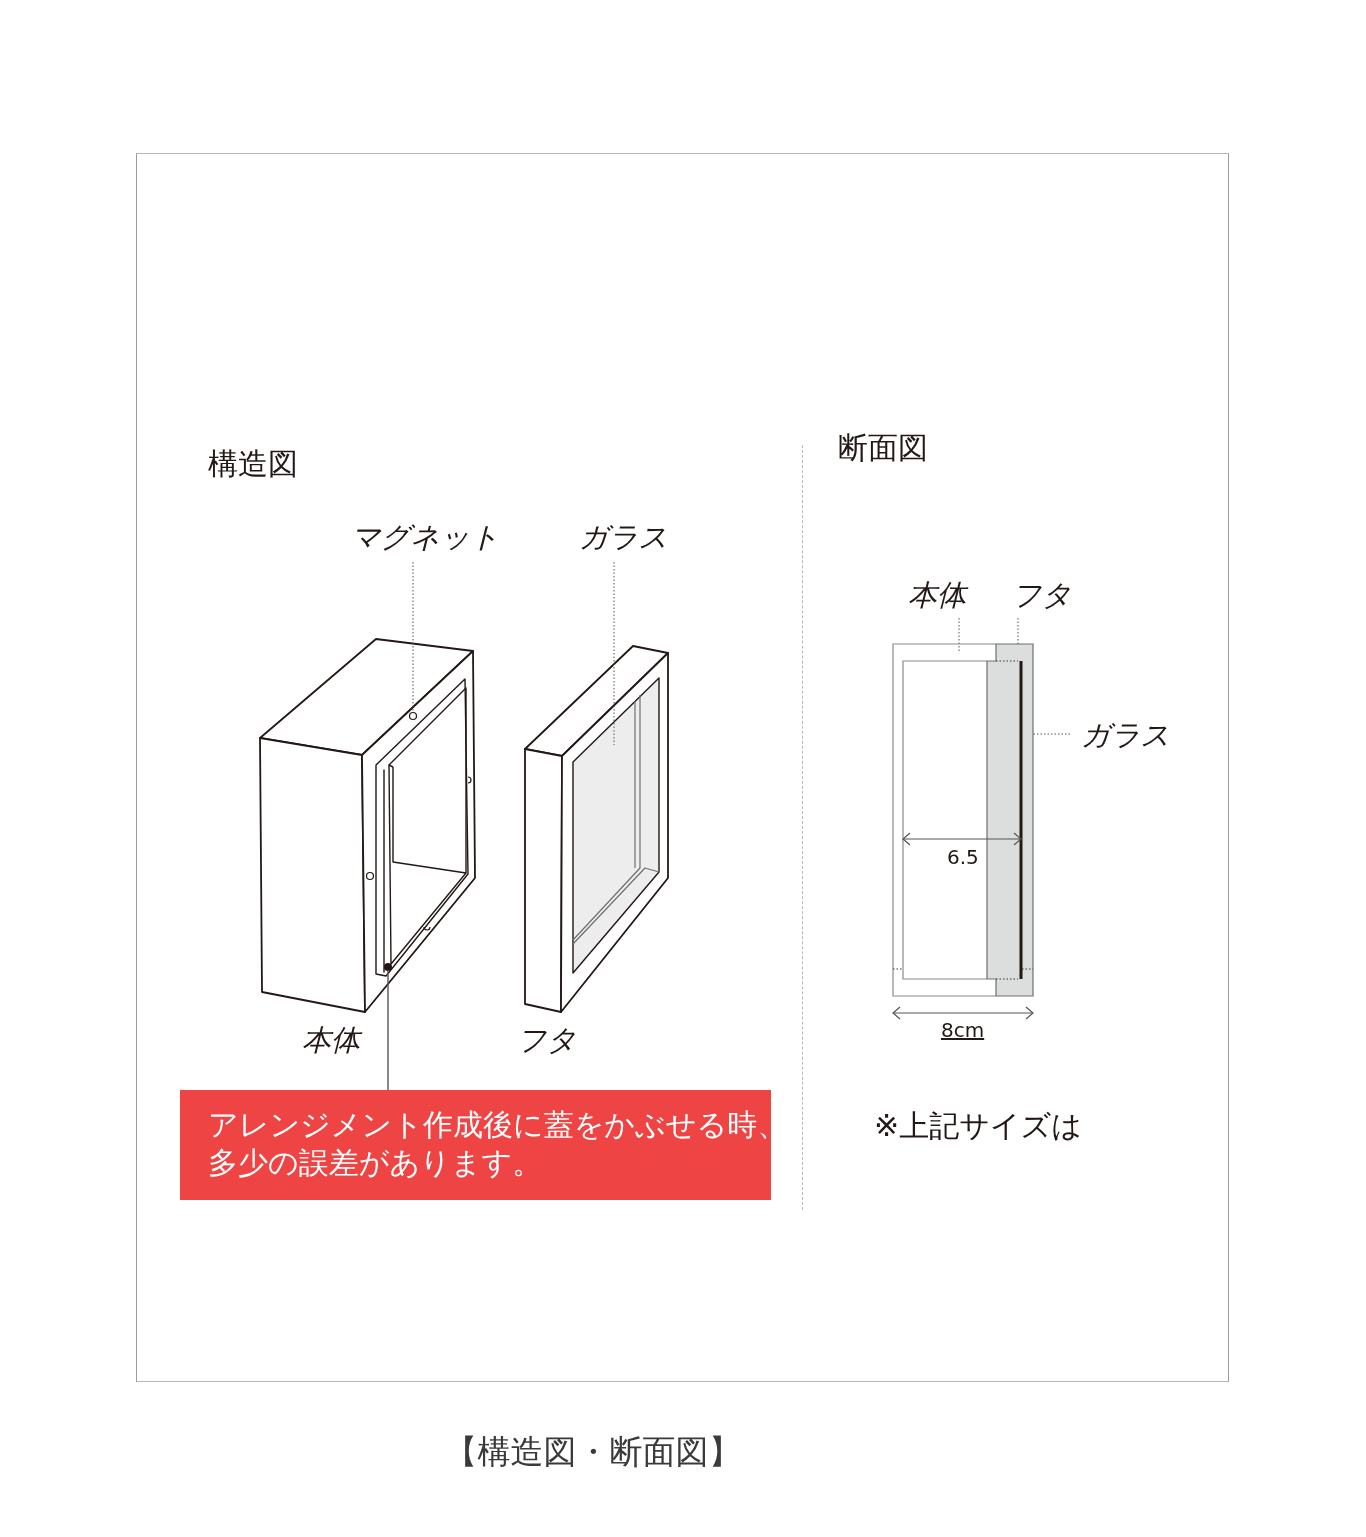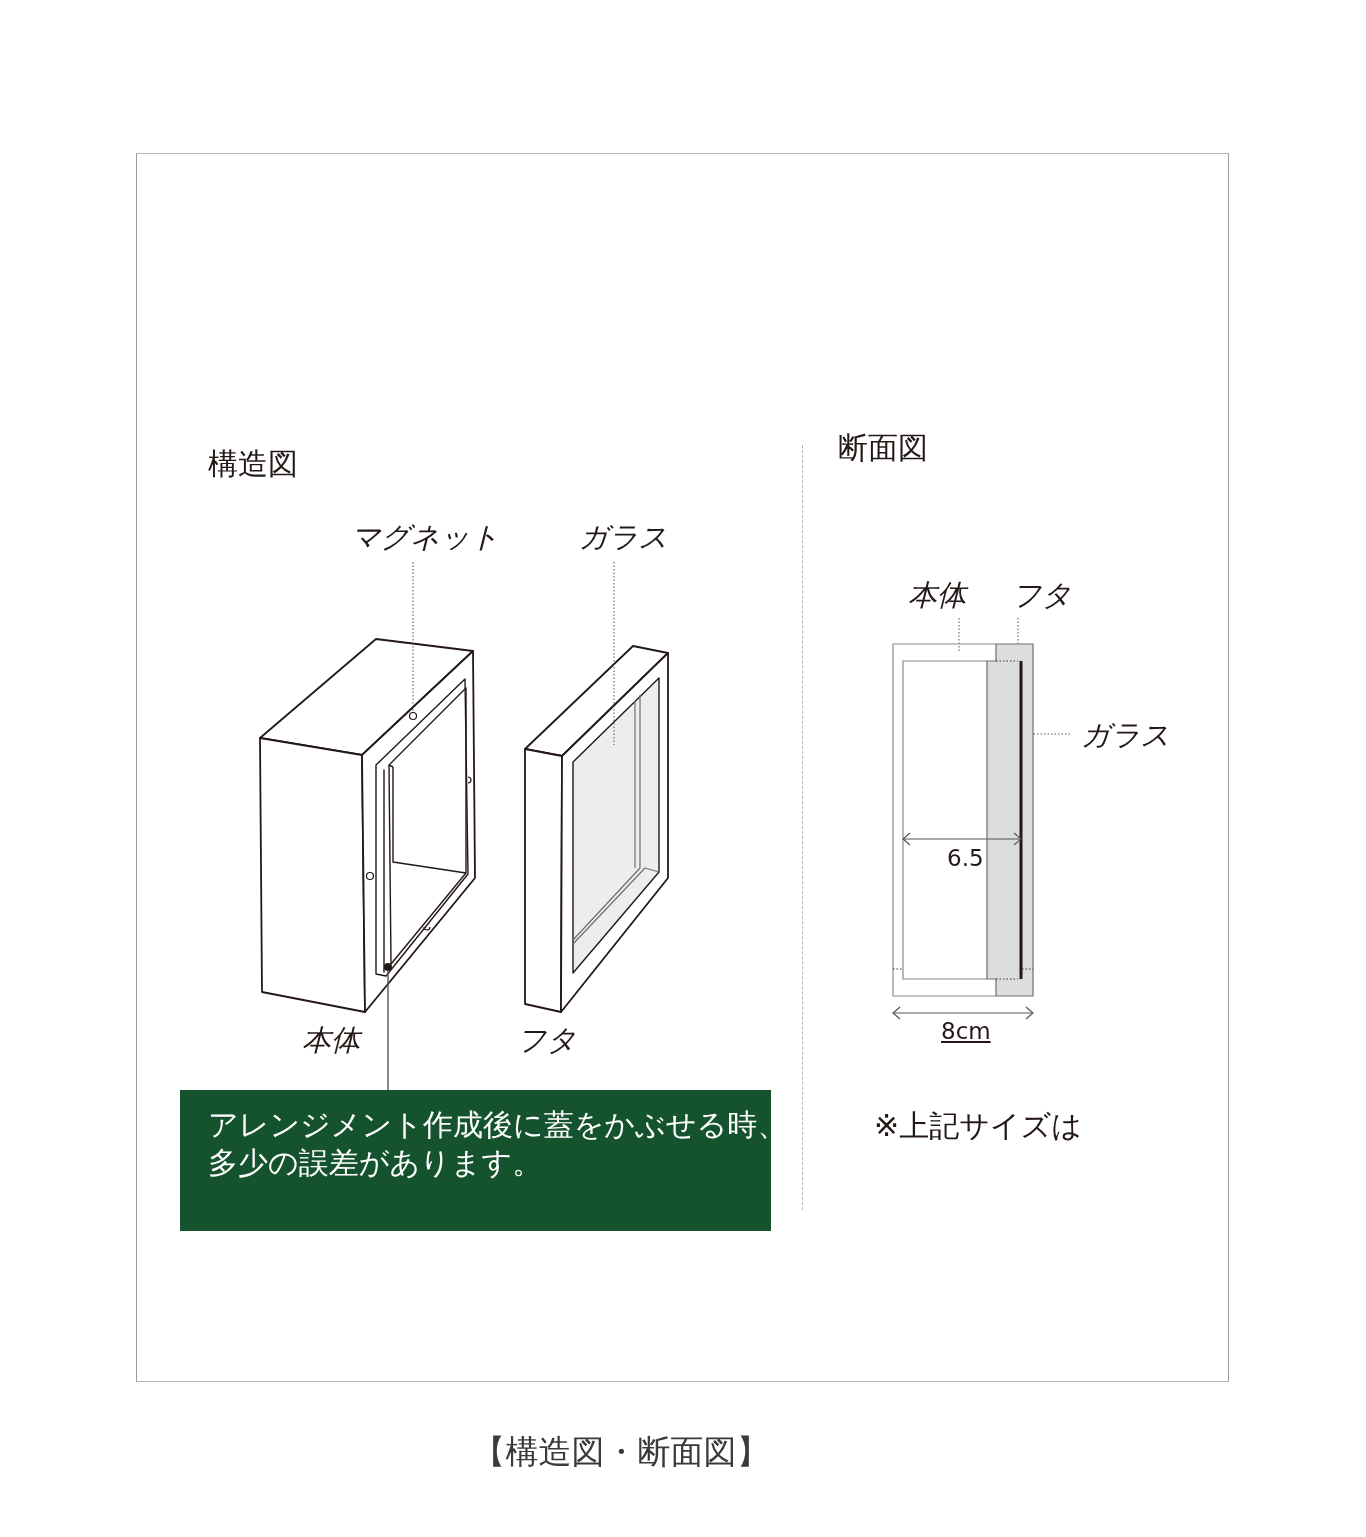--- a/index.html
+++ b/index.html
@@ -5,30 +5,30 @@
     html, body { margin: 0; padding: 0; background: #ffffff; }
     body { width: 1366px; height: 1537px; position: relative; overflow: hidden;
            font-family: "DejaVu Sans", "Liberation Sans", sans-serif; color: #231815; }
     .frame { position: absolute; left: 136px; top: 153px; width: 1093px; height: 1229px;
              box-sizing: border-box; border: 1.5px solid #9a9c9e; border-top-color: #b5b8ba; border-bottom-color: #b5b8ba; background: #fff; }
     .divider { position: absolute; left: 802px; top: 445px; height: 765px; width: 0;
                border-left: 1.2px dashed #b8b8b8; }
     .label { position: absolute; white-space: nowrap; color: #231815; }
     .sec-title { font-size: 30px; }
     .part { font-size: 29px; font-style: italic; }
-    .note-box { position: absolute; left: 180px; top: 1090px; width: 591px; height: 141px;
-                background: #14532d; color: #ffffff; box-sizing: border-box; padding: 16px 0 0 28px;
+    .note-box { position: absolute; left: 180px; top: 1090px; width: 591px; height: 110px;
+                background: #ef4444; color: #ffffff; box-sizing: border-box; padding: 16px 0 0 28px;
                 font-size: 30px; line-height: 38px; }
     .note-box span { display: block; white-space: nowrap; }
     .disclaimer { position: absolute; left: 838px; top: 1106px; font-size: 30px; line-height: 40px; }
     .disclaimer span { display: block; white-space: nowrap; margin-left: 36px; }
     .caption { position: absolute; left: 0; width: 1186px; top: 1430px; text-align: center;
-               font-size: 33px; color: #3a3a3a; padding-left: 28px; }
+               font-size: 33px; color: #3a3a3a; }
     svg.art { position: absolute; left: 0; top: 0; }
-    .dim { font-size: 23px; }
+    .dim { font-size: 20px; }
   </style>
 </head>
 <body>
 
 <div class="frame"></div>
 <div class="divider"></div>
 
 <div class="label sec-title" style="left:180px; top:444px;margin-left:28px;">構造図</div>
 <div class="label sec-title" style="left:838px; top:428px;">断面図</div>
 

